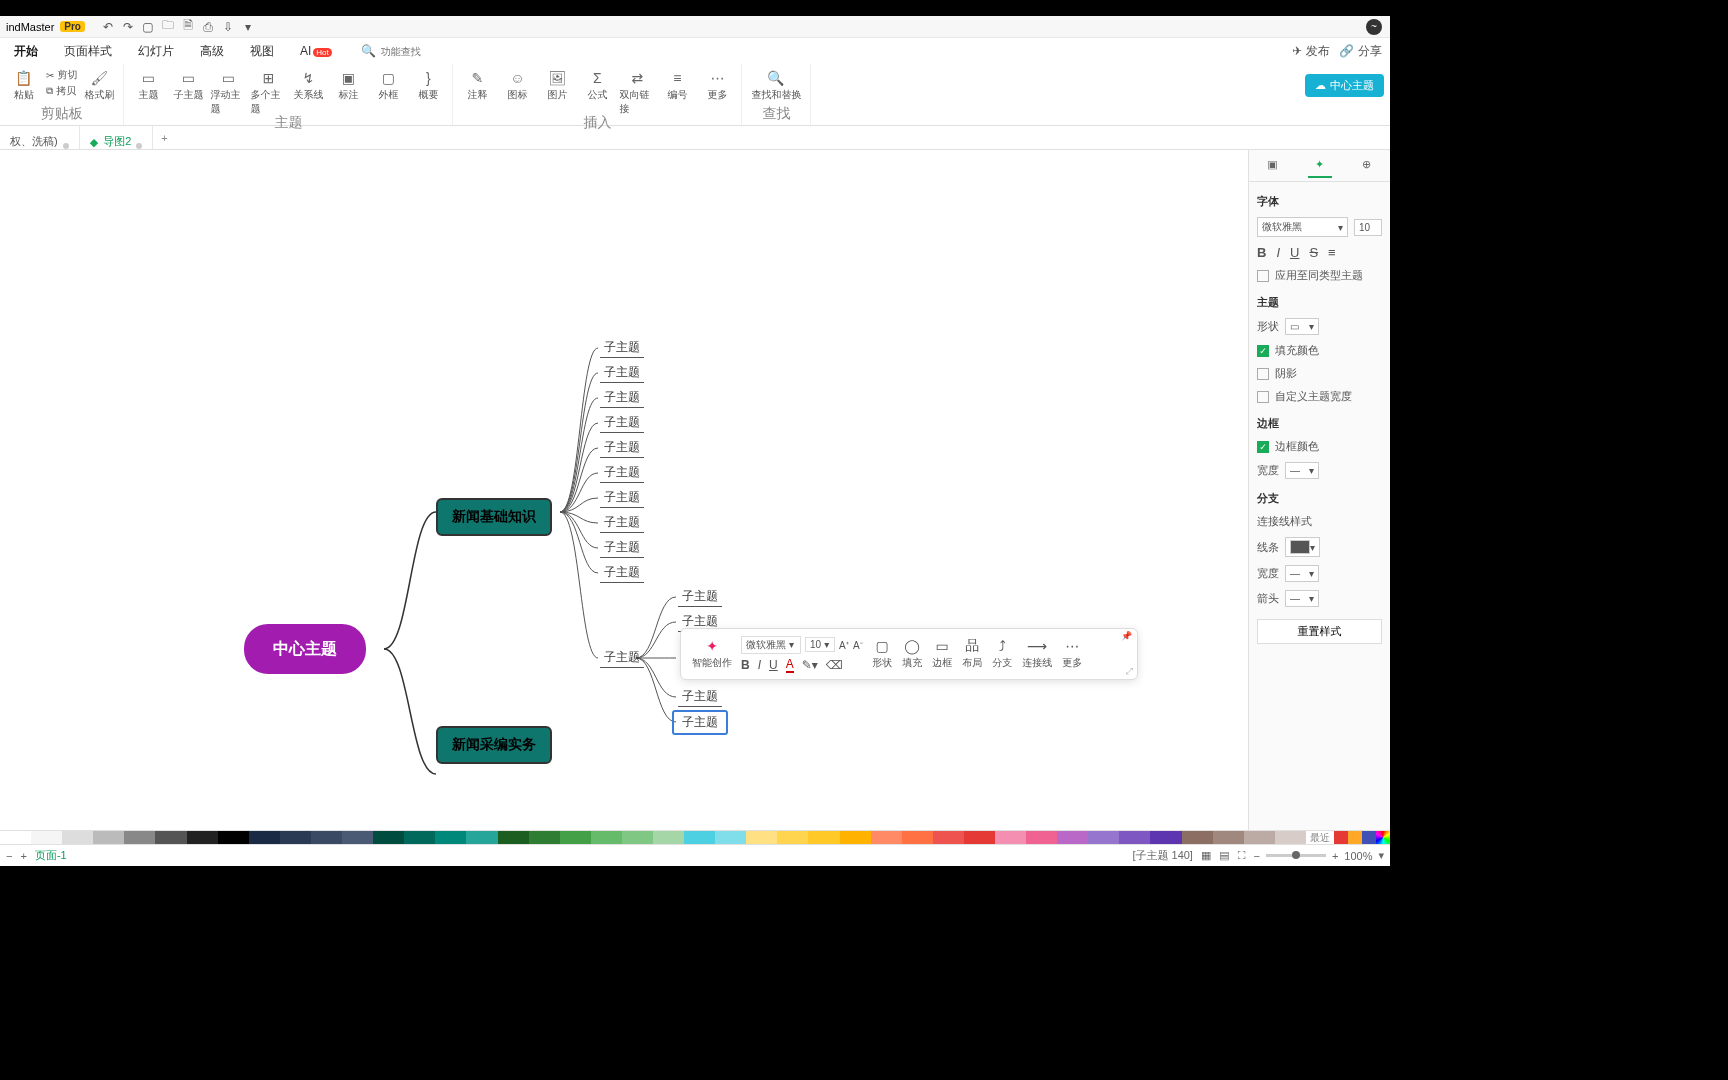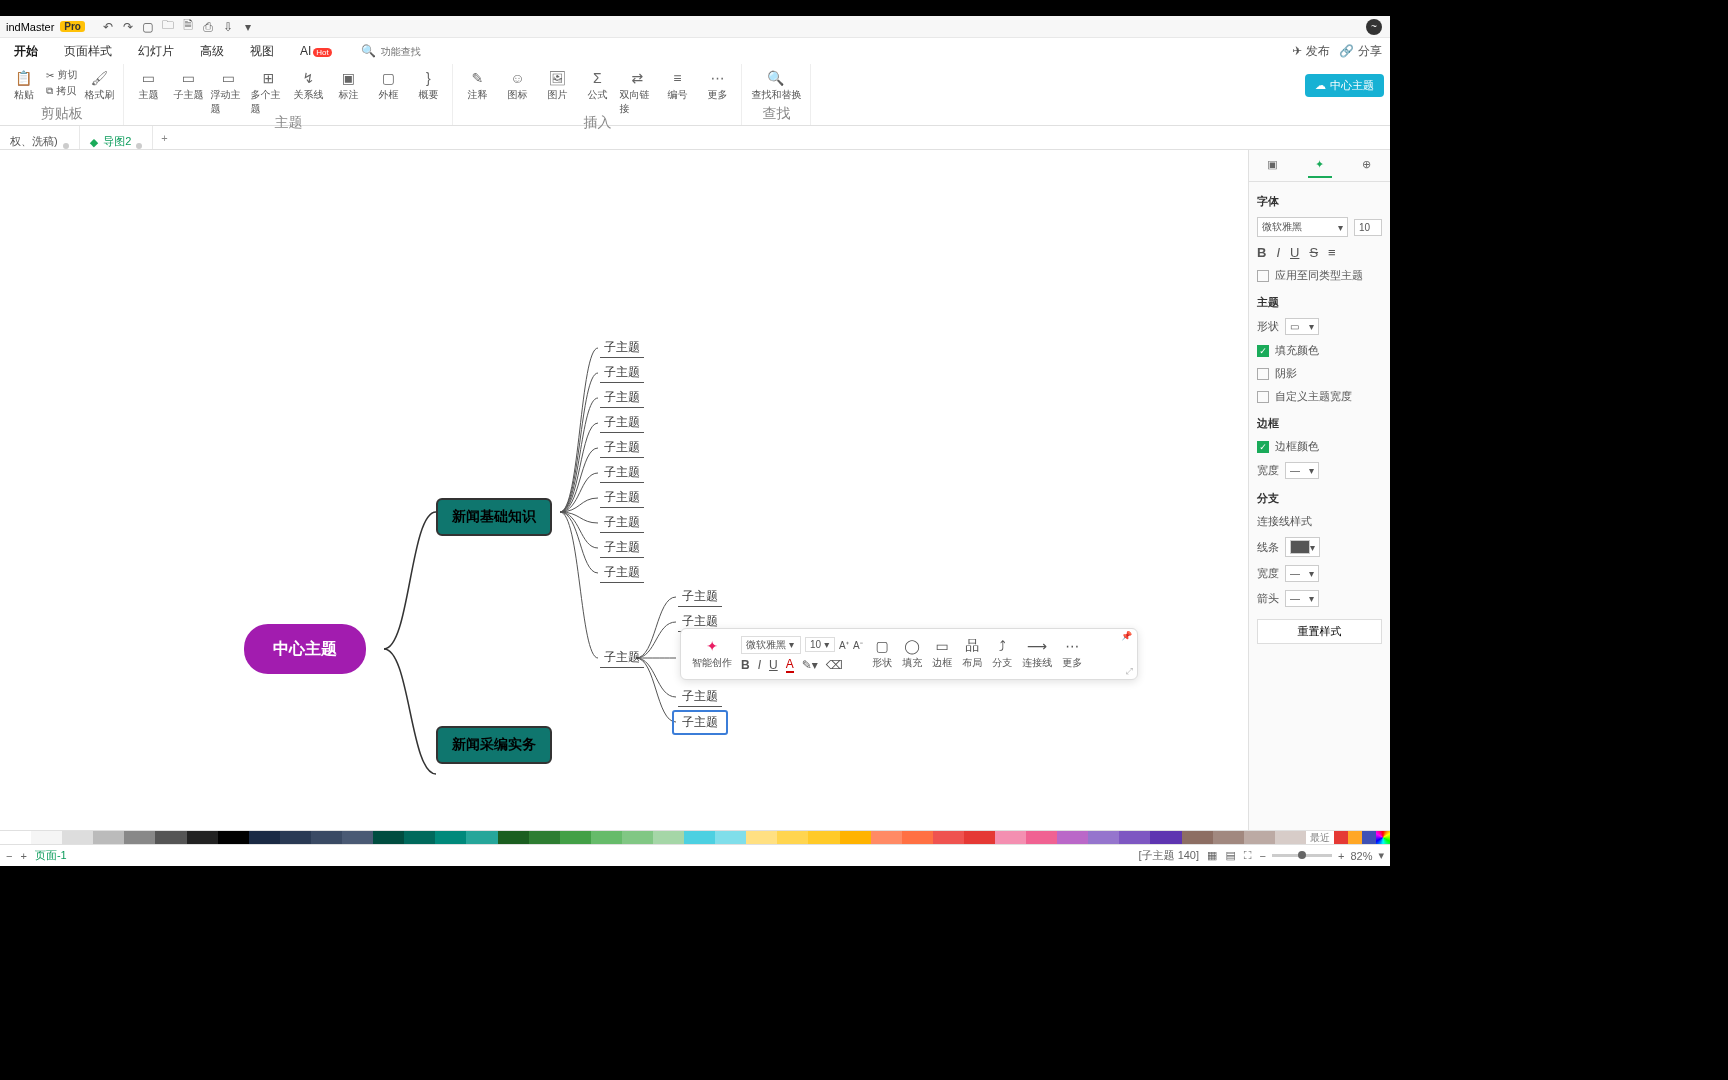--- a/index.html
+++ b/index.html
@@ -510,18 +510,18 @@
     <span>[子主题 140]</span>
     <span>▦</span>
     <span>▤</span>
     <span>⛶</span>
     <div class="zoom">
       <span>−</span>
       <div class="ztrack">
           <div class="zthumb"></div>
         </div>
       <span>+</span>
-      <span>82%</span>
+      <span>100%</span>
       <span>▾</span>
     </div>
   </div>
 
 </div>
 
 </body></html>

